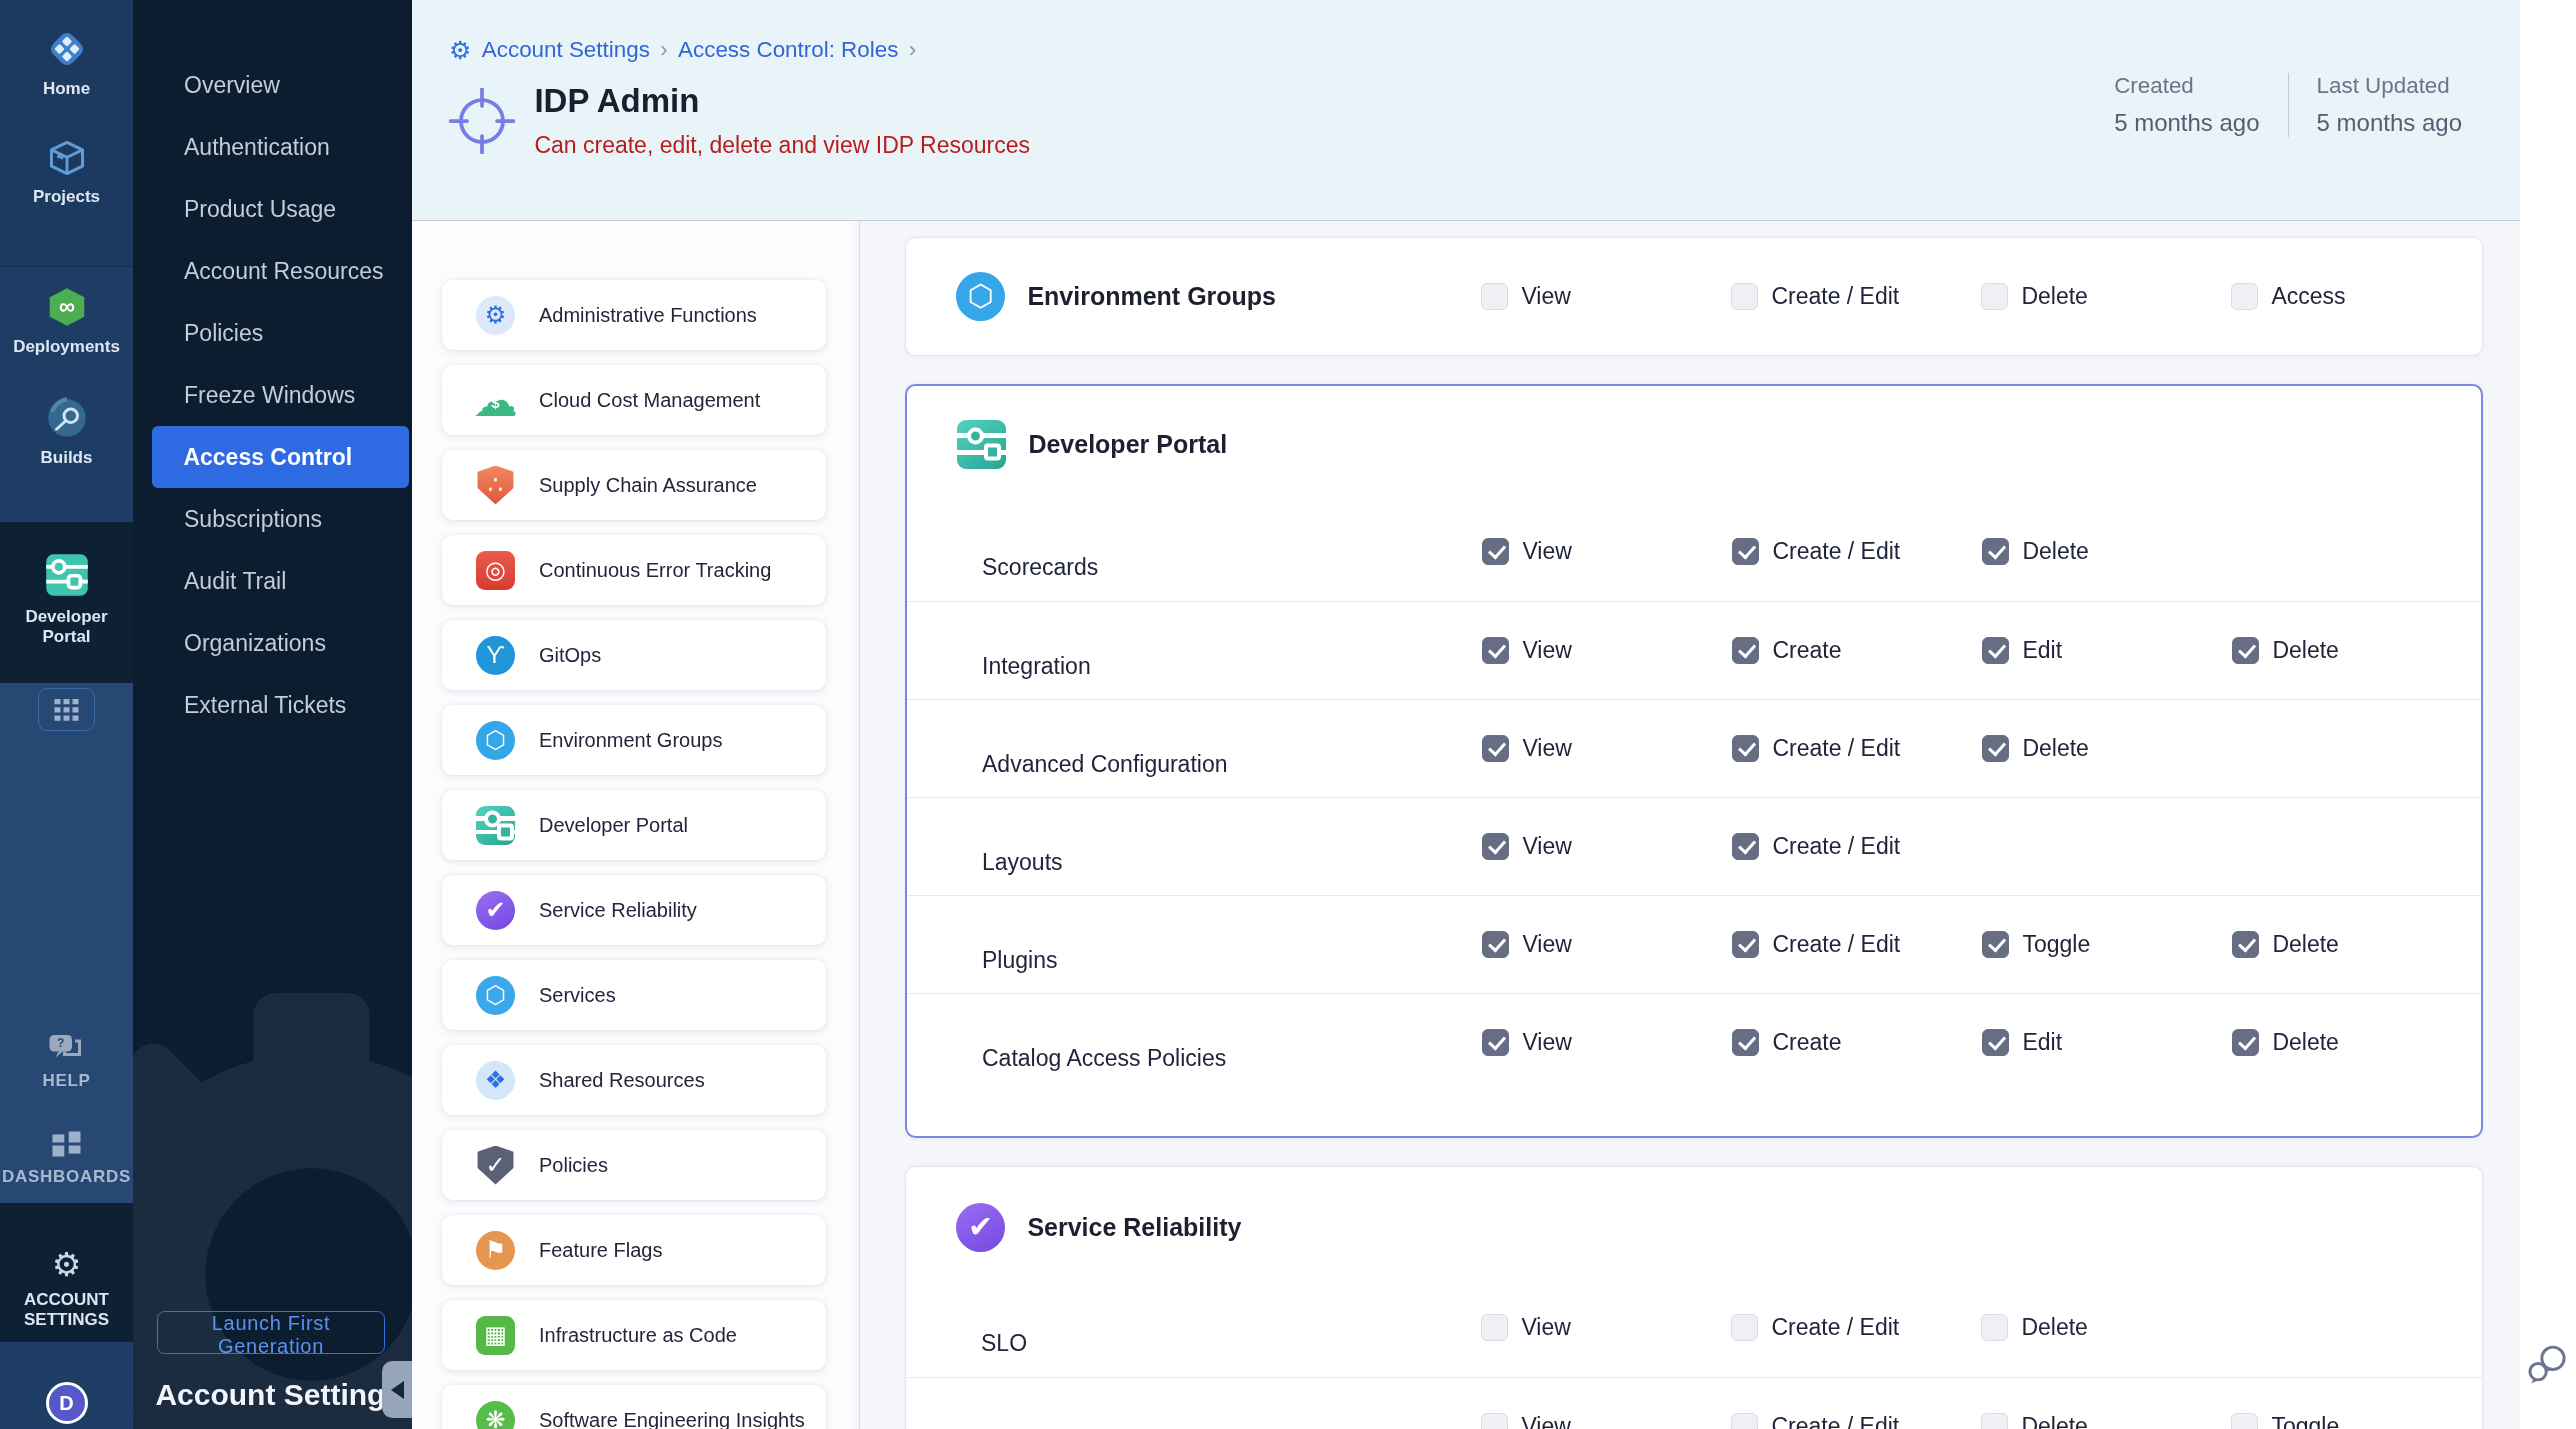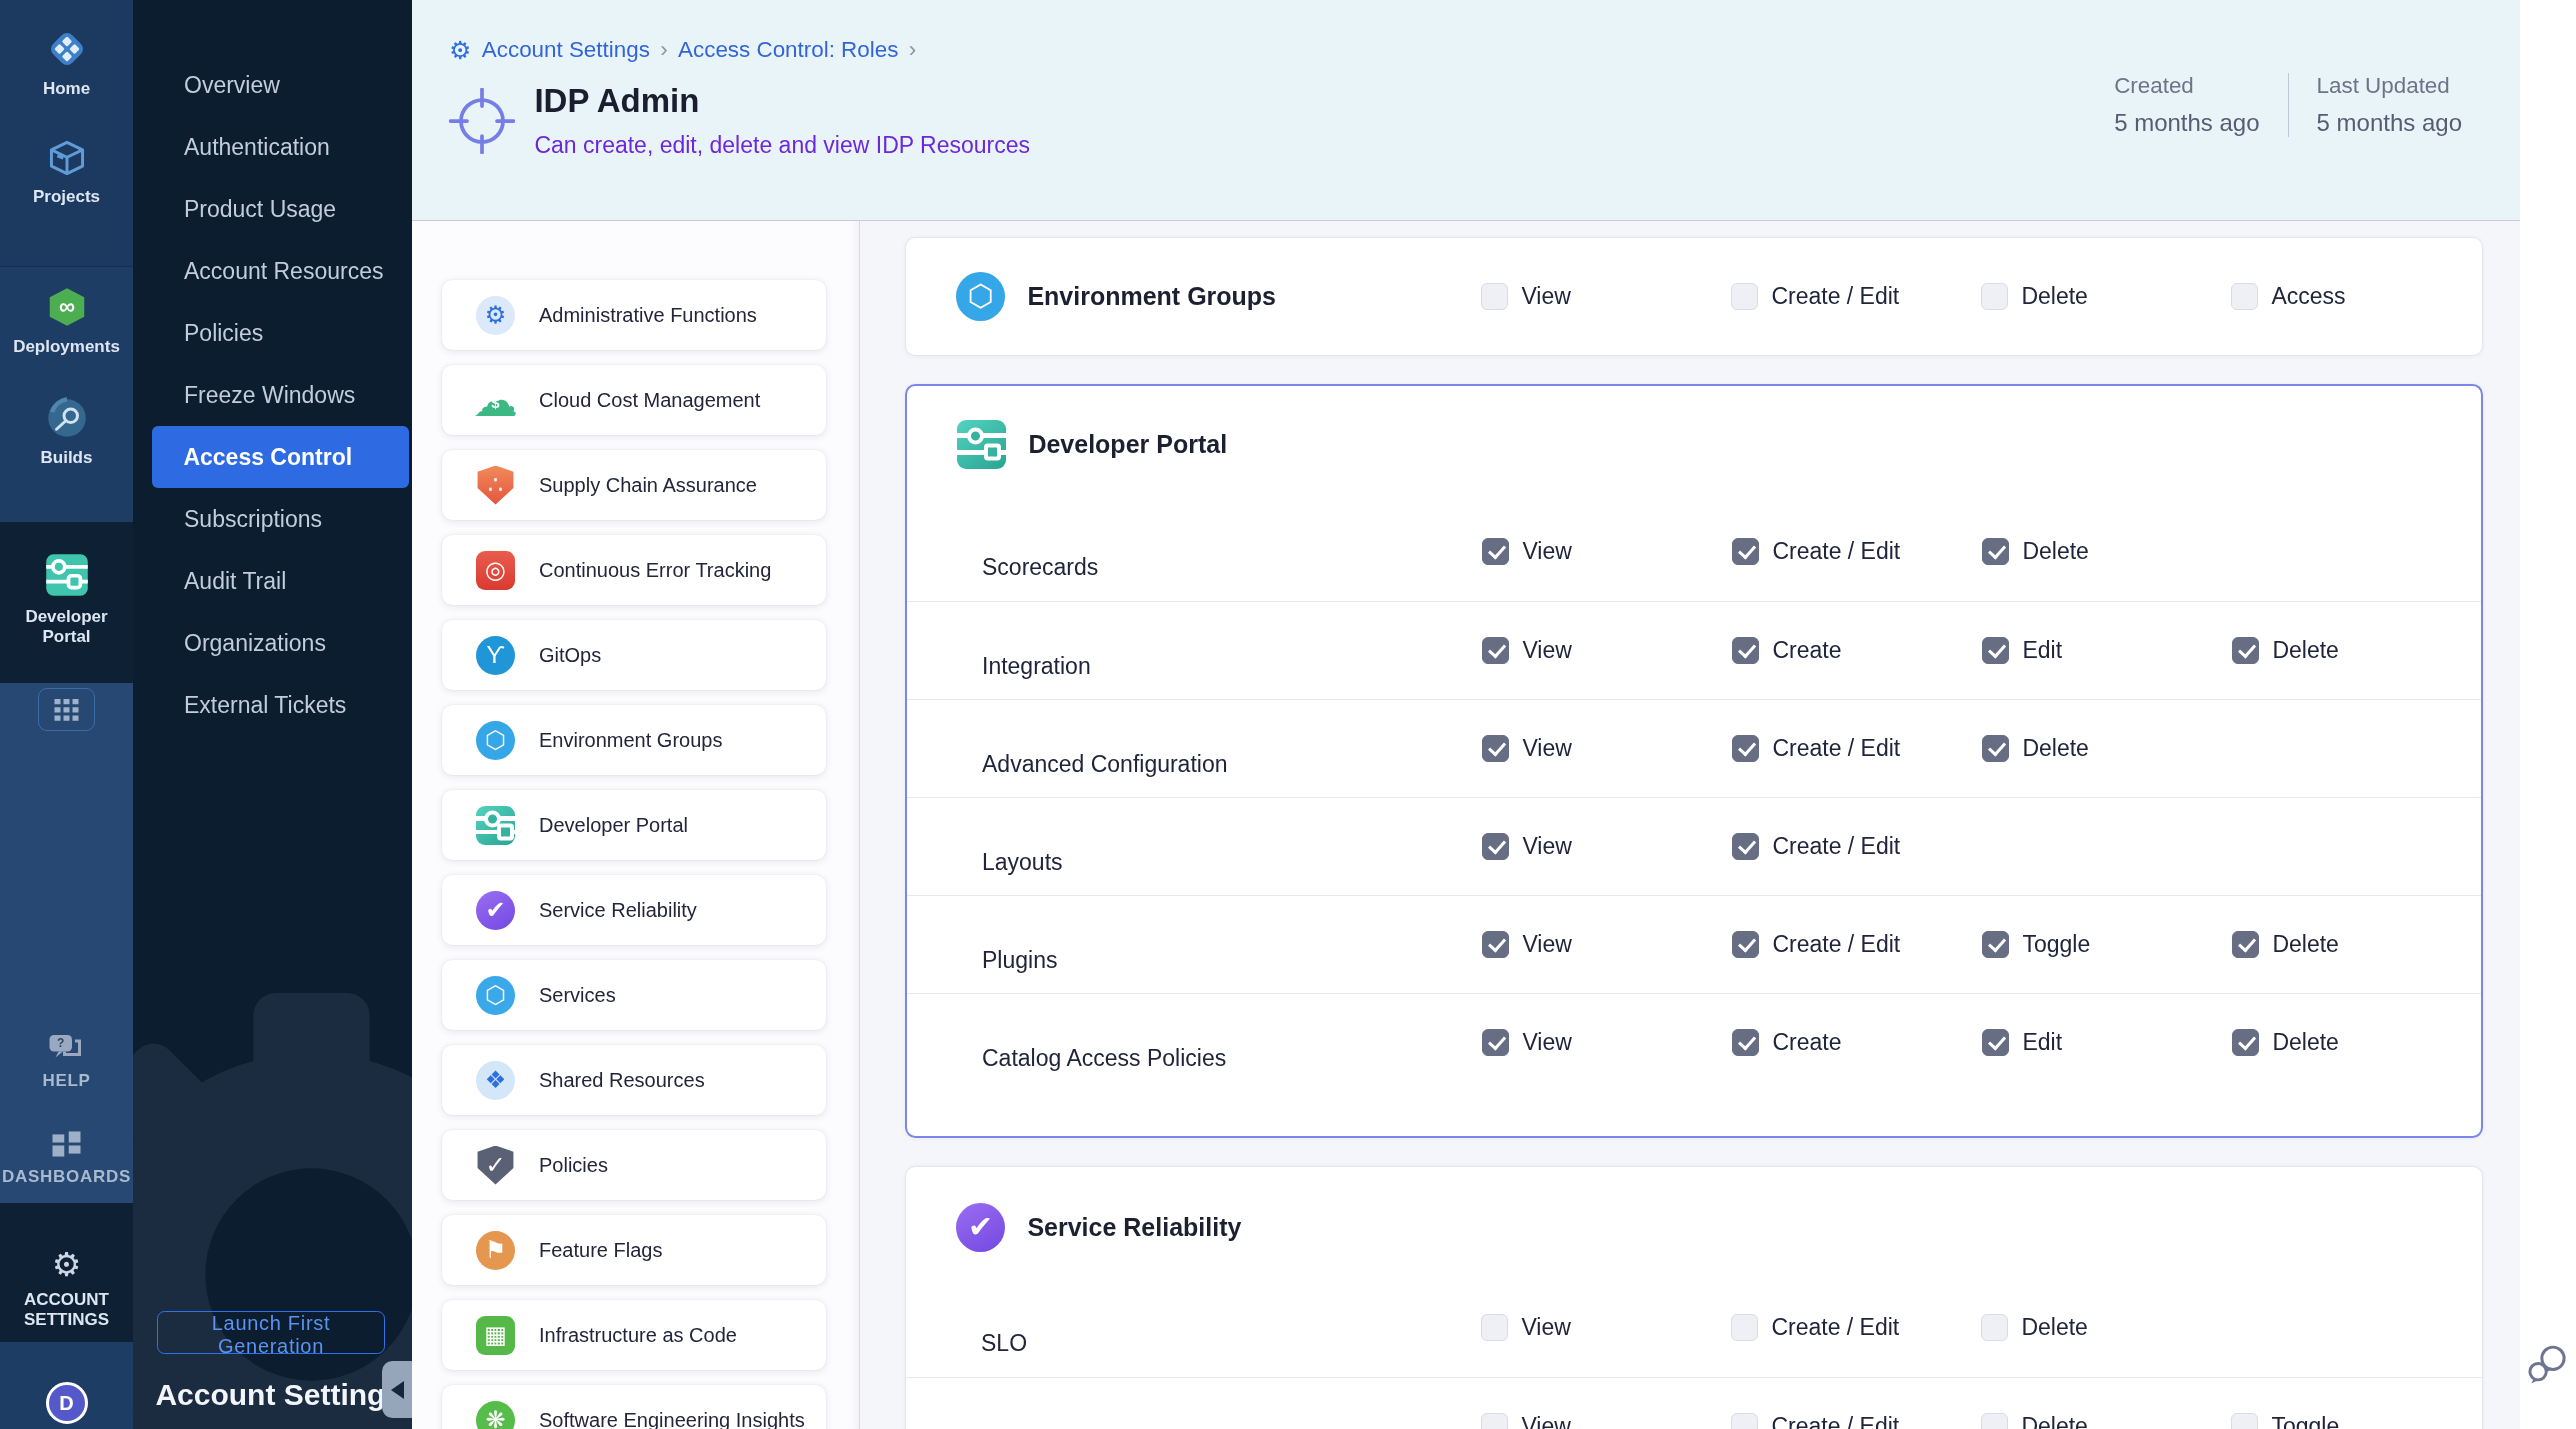--- a/index.html
+++ b/index.html
@@ -44,21 +44,21 @@
   
   #main { width:2108px; flex:none; display:flex; flex-direction:column; }
   #page-header { height:221px; flex:none; background:#e9f4f9; border-bottom:1.5px solid #c8ccd7; position:relative; padding-left:37px; }
   .breadcrumb { display:flex; align-items:center; gap:10.4px; padding-top:37px; font-size:22.4px; }
   .crumb-gear { color:#2f6fe0; font-size:25px; line-height:1; }
   .crumb-link { color:#3365d6; cursor:pointer; }
   .crumb-sep { color:#8d93a8; }
   .role-row { display:flex; align-items:center; margin-top:19.4px; }
   .role-text { margin-left:19.4px; }
   .role-name { font-size:33px; font-weight:600; color:#1b1e2e; }
-  .role-desc { font-size:23px; color:#6d28d9; margin-top:12px; }
+  .role-desc { font-size:23px; color:#b91c1c; margin-top:12px; }
   .meta { position:absolute; top:73px; right:30px; display:flex; }
   .meta-col { padding:0 28px; }
   .meta-col + .meta-col { border-left:1.5px solid #c2c7d4; }
   .meta-label { font-size:22.4px; color:#6d7389; }
   .meta-value { font-size:24px; color:#565c72; margin-top:10.4px; }
 
   #content { flex:1; display:flex; min-height:0; }
 
   
   #categories-panel { width:448px; flex:none; background:#fcfcfe; border-right:1.5px solid #d8dae3;

